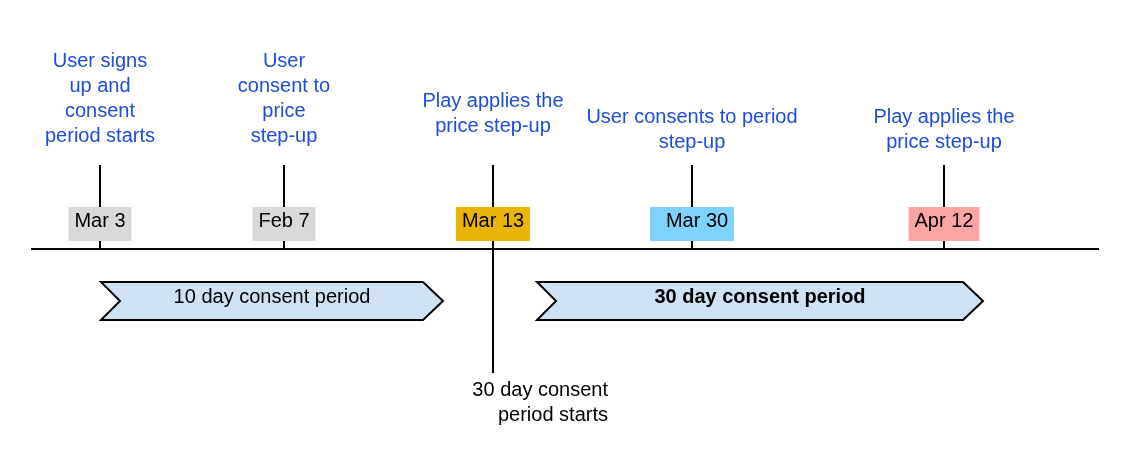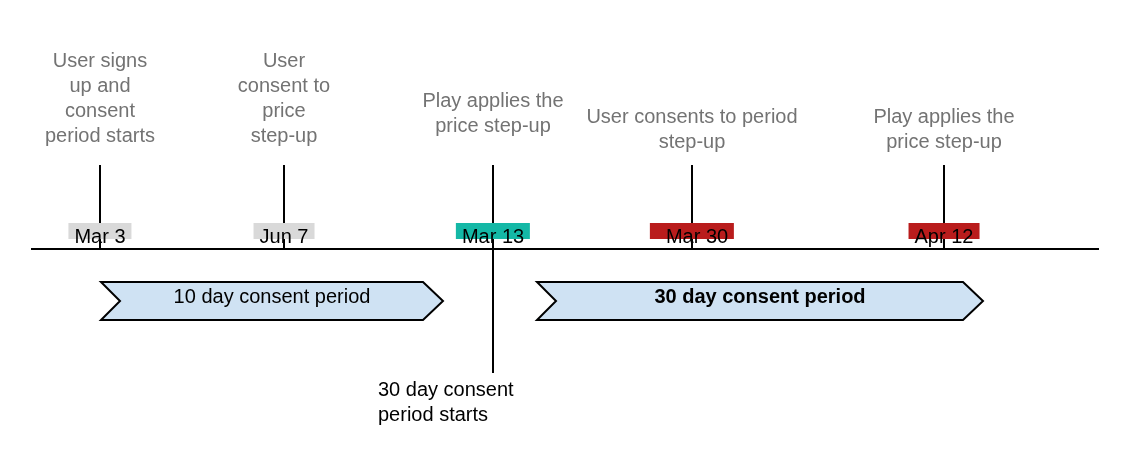--- a/index.html
+++ b/index.html
@@ -21,39 +21,38 @@
     position: absolute;
     width: 2px;
     background: #000000;
   }
   .event-label {
     position: absolute;
     font-size: 20px;
     line-height: 25px;
     text-align: center;
     white-space: pre-line;
-    color: #737373;
+    color: #1d4ed8;
   }
   .event-date-badge {
     position: absolute;
     transform: translateX(-50%);
     font-size: 20px;
     line-height: 26px;
-    height: 16px;
+    height: 34px;
     padding: 0 6px;
     background: #d9d9d9;
     color: #000000;
     white-space: nowrap;
-    margin-top: 16px;
   }
   .annotation-below {
     position: absolute;
     font-size: 20px;
     line-height: 25px;
-    text-align: left;
+    text-align: right;
     white-space: pre-line;
     color: #000000;
   }
   .period-label {
     position: absolute;
     height: 28px;
     display: flex;
     align-items: center;
     justify-content: center;
     font-size: 20px;
@@ -85,42 +84,42 @@
 period starts</div>
     <div class="event-date-badge" style="left: 100px; top: 207px; background: rgb(217, 217, 217);">Mar 3</div>
   </div>
 
   <div>
     <div class="event-tick" style="left: 283px; top: 165px; height: 85px; background: rgb(0, 0, 0);"></div>
     <div class="event-label" style="left: 209px; width: 150px; top: 48px;">User
 consent to
 price
 step-up</div>
-    <div class="event-date-badge" style="left: 284px; top: 207px; background: rgb(217, 217, 217);">Jun 7</div>
+    <div class="event-date-badge" style="left: 284px; top: 207px; background: rgb(217, 217, 217);">Feb 7</div>
   </div>
 
   <div>
     <div class="event-tick" style="left: 492px; top: 165px; height: 208px; background: rgb(0, 0, 0);"></div>
     <div class="event-label" style="left: 388px; width: 210px; top: 88px;">Play applies the
 price step-up</div>
-    <div class="event-date-badge" style="left: 493px; top: 207px; background: #14b8a6;">Mar 13</div>
+    <div class="event-date-badge" style="left: 493px; top: 207px; background: #eab308;">Mar 13</div>
   </div>
 <div class="annotation-below" style="left: 378px; width: 230px; top: 377px;">30 day consent
 period starts</div>
   <div>
     <div class="event-tick" style="left: 691px; top: 165px; height: 85px; background: rgb(0, 0, 0);"></div>
     <div class="event-label" style="left: 572px; width: 240px; top: 104px;">User consents to period
 step-up</div>
-    <div class="event-date-badge" style="left: 692px; top: 207px; background: #b91c1c; padding-left: 16px;">Mar 30</div>
+    <div class="event-date-badge" style="left: 692px; top: 207px; background: #7dd3fc; padding-left: 16px;">Mar 30</div>
   </div>
 
   <div>
     <div class="event-tick" style="left: 943px; top: 165px; height: 85px; background: rgb(0, 0, 0);"></div>
     <div class="event-label" style="left: 839px; width: 210px; top: 104px;">Play applies the
 price step-up</div>
-    <div class="event-date-badge" style="left: 944px; top: 207px; background: #b91c1c;">Apr 12</div>
+    <div class="event-date-badge" style="left: 944px; top: 207px; background: #fca5a5;">Apr 12</div>
   </div>
 </div>
   <div id="periods-label-layer">
       <div class="period-label" style="left: 101px; width: 342px; top: 282px;">10 day consent period</div>
       <div class="period-label" style="left: 537px; width: 446px; top: 282px; font-weight: bold;">30 day consent period</div>
     </div>
 </div>
 
 </body></html>

